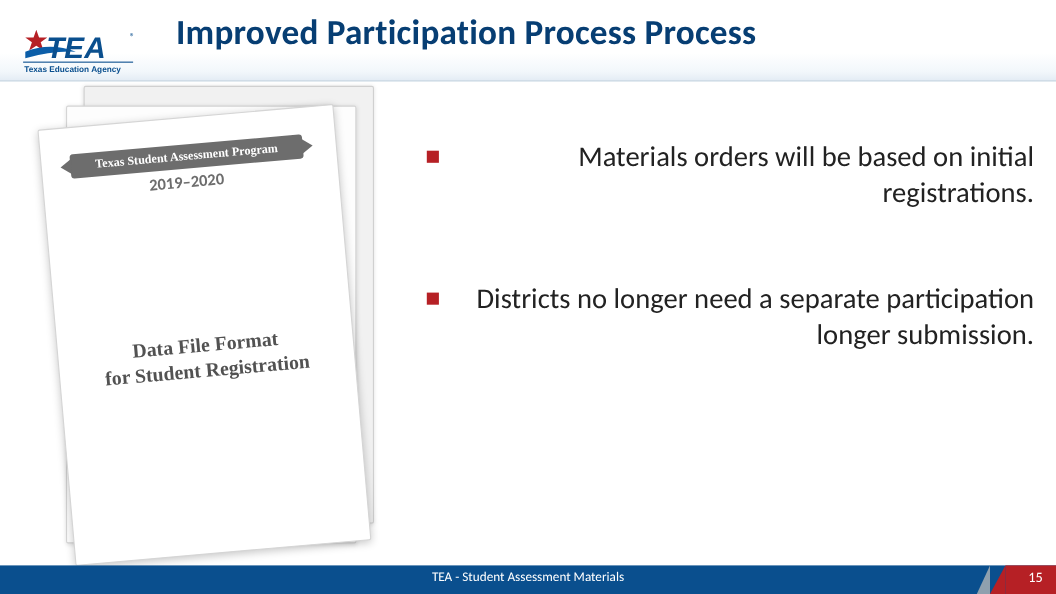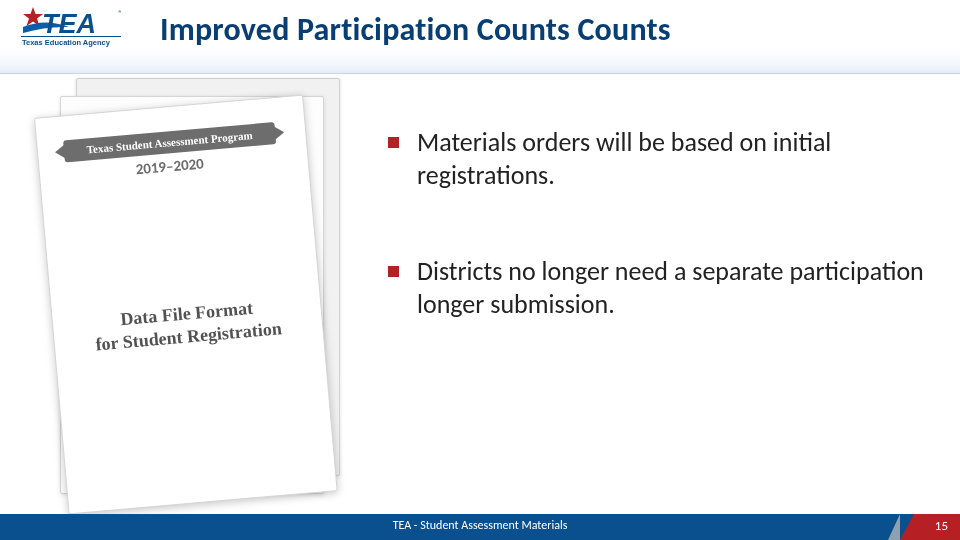--- a/index.html
+++ b/index.html
@@ -22,21 +22,21 @@
   .header::after{
     content:"";
     position:absolute;
     left:0;right:0;bottom:0;
     height:1px;
     background:#c8d6e2;
   }
   .logo{
     position:absolute;
     left:18px;
-    top:4px;
+    top:24px;
     width:110px;
   }
   .logo svg{width:100%;height:auto;display:block;}
   .slide-title{
     position:absolute;
     left:160px;
     top:10px;
     font-size:32px;
     font-weight:600;
     color:#073e73;
@@ -135,20 +135,21 @@
   .bullets{
     position:absolute;
     left:388px;
     top:126px;
     right:20px;
   }
   .bullet{
     display:flex;
     align-items:flex-start;
     margin-bottom:62px;
+    text-align:right;
   }
   .bullet-marker{
     flex:0 0 auto;
     width:11px;height:11px;
     background:#b62025;
     margin-top:11px;
     margin-right:18px;
   }
   .bullet-text{
     font-size:26px;
@@ -224,21 +225,21 @@
       </g>
 
       <g fill="#0a4f8e">
           <text x="200" y="24" font-size="18">®</text>
         </g>
 
       <rect x="6" y="64" width="200" height="2" fill="#0a4f8e"></rect>
       <text x="8" y="82" font-size="15" fill="#0a4f8e" font-family="Arial,sans-serif" font-weight="700">Texas Education Agency</text>
     </svg>
   </div>
-  <div class="slide-title">Improved Participation Counts Counts</div>
+  <div class="slide-title">Improved Participation Process Process</div>
 </div>
 
 <div class="booklet">
   <div class="page page-back"></div>
   <div class="page page-mid"></div>
   <div class="page page-top">
     <div class="ribbon">
       <div class="ribbon-text">Texas Student Assessment Program</div>
     </div>
     <div class="ribbon-year">2019–2020</div>

